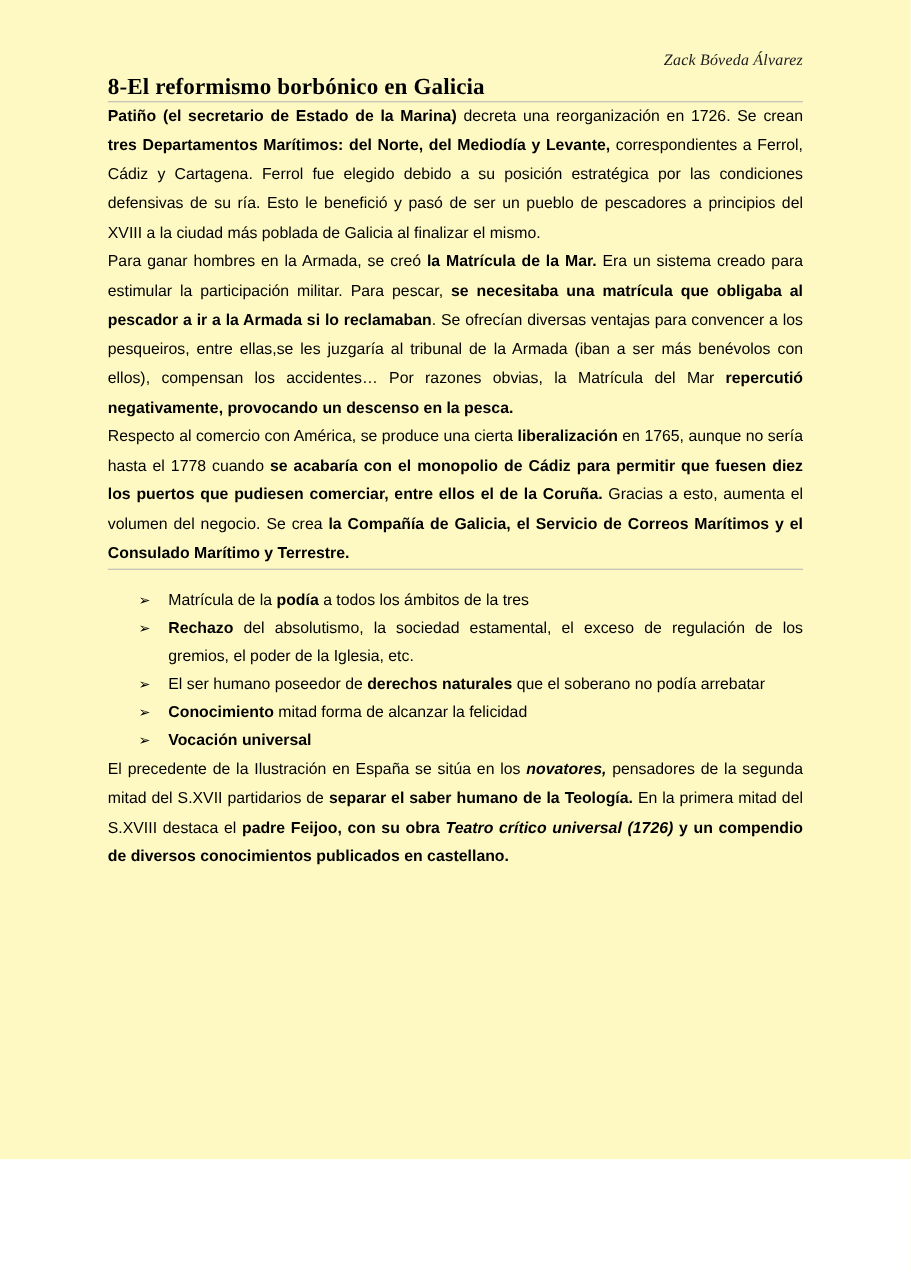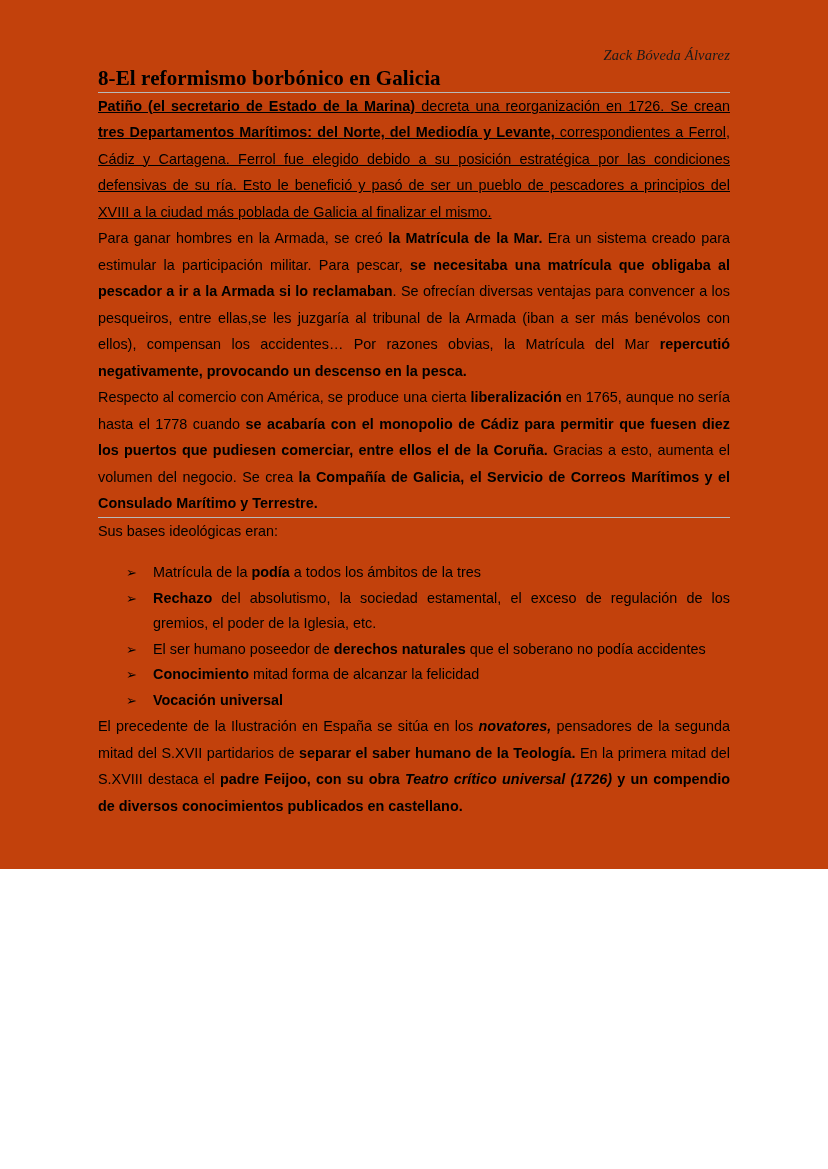--- a/index.html
+++ b/index.html
@@ -7,22 +7,22 @@
     padding: 0;
     background: #ffffff;
   }
   body {
     font-family: "Liberation Sans", sans-serif;
     color: #000000;
   }
   .page {
     position: relative;
     width: 828px;
-    height: 869px;
-    background: #c2410c;
+    height: 1054px;
+    background: #fef9c3;
     overflow: hidden;
     box-sizing: border-box;
   }
   .content {
     position: absolute;
     left: 98px;
     top: 0;
     width: 632px;
   }
 
@@ -72,21 +72,21 @@
     font-size: 14.4px;
     line-height: 26.5px;
     text-align: justify;
     text-justify: inter-word;
     margin: 0;
     padding: 0;
     color: #000000;
     -webkit-hyphens: none;
     hyphens: none;
   }
-  .p-first { margin-top: 22px; text-decoration: underline; }
+  .p-first { margin-top: 22px; }
   .p-gap   { margin-top: 19px; }
   .p-after-rule { margin-top: 21px; }
   .p-lead  { margin-top: 19px; }
   .p-final { margin-top: 22px; }
 
   b, strong { font-weight: bold; }
   .bi { font-weight: bold; font-style: italic; }
 
   
   ul.arrow-list {
@@ -143,34 +143,33 @@
 
     <h2 class="section-heading heading-block-1">8-El reformismo borbónico en Galicia</h2>
     <hr class="rule rule-1">
 
     <p class="body p-first"><b>Patiño (el secretario de Estado de la Marina)</b><span> decreta una reorganización en 1726. Se crean </span><b>tres Departamentos Marítimos: del Norte, del Mediodía y Levante,</b><span> correspondientes a Ferrol, Cádiz y Cartagena. Ferrol fue elegido debido a su posición estratégica por las condiciones defensivas de su ría. Esto le benefició y pasó de ser un pueblo de pescadores a principios del XVIII a la ciudad más poblada de Galicia al finalizar el mismo.</span></p>
     <p class="body p-gap"><span>Para ganar hombres en la Armada, se creó </span><b>la Matrícula de la Mar.</b><span> Era un sistema creado para estimular la participación militar. Para pescar, </span><b>se necesitaba una matrícula que obligaba al pescador a ir a la Armada si lo reclamaban</b><span>. Se ofrecían diversas ventajas para convencer a los pesqueiros, entre ellas,se les juzgaría al tribunal de la Armada (iban a ser más benévolos con ellos), compensan los accidentes… Por razones obvias, la Matrícula del Mar </span><b>repercutió negativamente, provocando un descenso en la pesca.</b></p>
     <p class="body p-gap"><span>Respecto al comercio con América, se produce una cierta </span><b>liberalización</b><span> en 1765, aunque no sería hasta el 1778 cuando </span><b>se acabaría con el monopolio de Cádiz para permitir que fuesen diez los puertos que pudiesen comerciar, entre ellos el de la Coruña.</b><span> Gracias a esto, aumenta el volumen del negocio. Se crea </span><b>la Compañía de Galicia, el Servicio de Correos Marítimos y el Consulado Marítimo y Terrestre.</b></p>
 
     <hr class="rule rule-2">
 
-    <p class="body p-lead"><span>Sus bases ideológicas eran:</span></p>
 
     <ul class="arrow-list">
         <li class="nojust">
           <span class="marker">➢</span>
           <span class="li-text"><span>Matrícula de la </span><b>podía</b><span> a todos los ámbitos de la tres</span></span>
         </li>
         <li>
           <span class="marker">➢</span>
           <span class="li-text"><b>Rechazo</b><span> del absolutismo, la sociedad estamental, el exceso de regulación de los gremios, el poder de la Iglesia, etc.</span></span>
         </li>
         <li class="nojust">
           <span class="marker">➢</span>
-          <span class="li-text"><span>El ser humano poseedor de </span><b>derechos naturales</b><span> que el soberano no podía accidentes</span></span>
+          <span class="li-text"><span>El ser humano poseedor de </span><b>derechos naturales</b><span> que el soberano no podía arrebatar</span></span>
         </li>
         <li class="nojust">
           <span class="marker">➢</span>
           <span class="li-text"><b>Conocimiento</b><span> mitad forma de alcanzar la felicidad</span></span>
         </li>
         <li class="nojust">
           <span class="marker">➢</span>
           <span class="li-text"><b>Vocación universal</b></span>
         </li>
       </ul>

